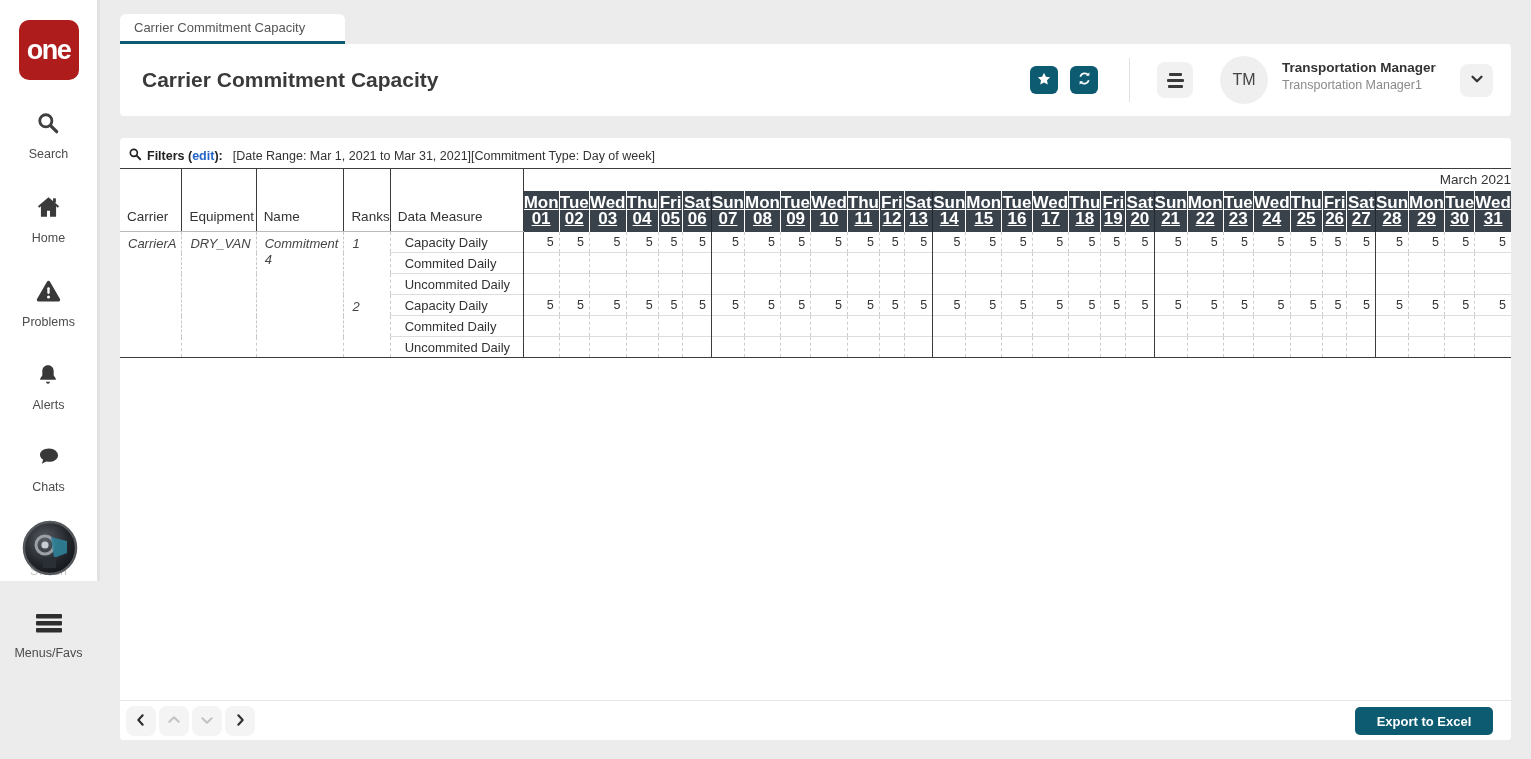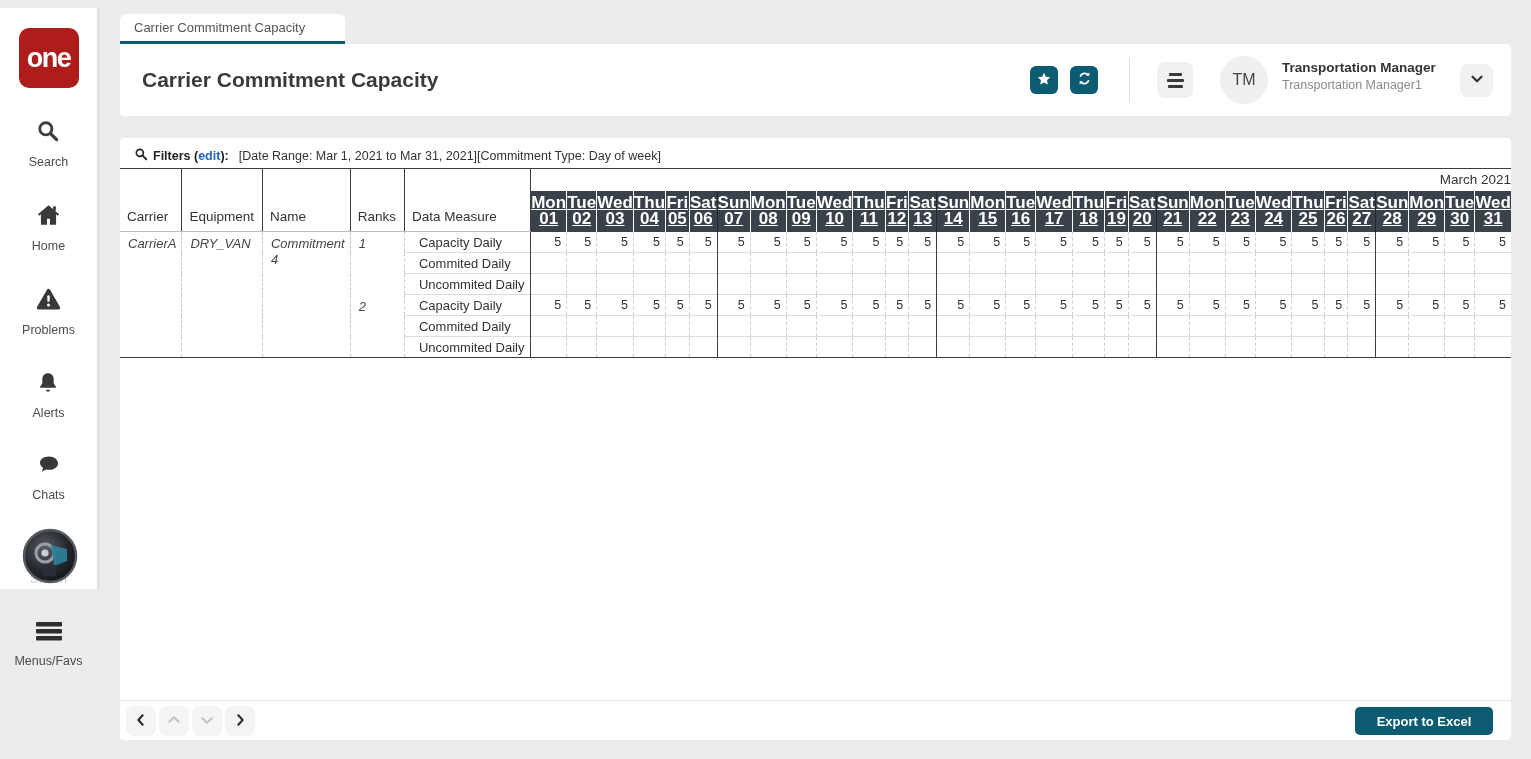--- a/index.html
+++ b/index.html
@@ -5,21 +5,21 @@
   * { box-sizing: border-box; margin: 0; padding: 0; }
   html,body { width:1531px; height:759px; overflow:hidden; }
   body {
     font-family:"Liberation Sans", sans-serif;
     background:#ececec;
     position:relative;
     color:#333;
   }
   
   .sidebar {
-    position:absolute; left:0; top:8px; width:100px; height:581px;
+    position:absolute; left:0; top:0; width:100px; height:581px;
     background:#ffffff; border-right:3px solid #e2e2e2;
   }
   .logo {
     width:60px; height:60px; margin:20px auto 0; background:#ae1c1c;
     border-radius:10px; color:#fff; display:flex; align-items:center; justify-content:center;
     font-size:27px; font-weight:700; letter-spacing:-1.5px;
   }
   .side-nav { display:flex; flex-direction:column; align-items:center; margin-top:30px; }
   .side-item { display:flex; flex-direction:column; align-items:center; margin-bottom:33px; cursor:pointer; }
   .side-item svg { display:block; }
@@ -65,33 +65,33 @@
     position:absolute; left:1340px; top:20px; width:33px; height:33px; border:none; border-radius:8px;
     background:#f1f1f1; display:flex; align-items:center; justify-content:center; cursor:pointer;
   }
 
   
   .content-panel {
     position:absolute; left:120px; top:138px; width:1391px; height:602px;
     background:#fff; border-radius:4px;
   }
   .filters-row {
-    position:absolute; left:14px; top:9px; display:flex; align-items:center; font-size:12.5px; color:#222;
+    position:absolute; left:8px; top:9px; display:flex; align-items:center; font-size:12.5px; color:#222;
   }
   .filters-row svg { margin-right:5px; }
   .f-bold { font-weight:700; }
   .f-edit { color:#2563c4; font-weight:700; cursor:pointer; }
   .f-summary { margin-left:10px; color:#333; }
 
   .grid-wrap { position:absolute; left:0; top:30px; width:1391px; overflow:hidden; }
   table.grid { border-collapse:collapse; table-layout:fixed; border-top:1px solid #3c3c3c; border-bottom:1.5px solid #3c3c3c; }
   .grid th, .grid td { overflow:hidden; }
   th.left-h {
     border-right:1px solid #3c3c3c; border-bottom:1px solid #bbb; background:#fff;
-    vertical-align:bottom; text-align:left; padding:0 8px 7px 7px;
+    vertical-align:bottom; text-align:left; padding:0 0 7px 7px;
     font-weight:400; font-size:13.5px; color:#333; white-space:nowrap;
   }
   th.month {
     font-weight:400; font-size:13.5px; color:#333; text-align:right; height:22px; padding:0;
     border-left:1px solid #3c3c3c; background:#fff;
   }
   th.day {
     background:#39424b; color:#fff; font-size:17px; font-weight:700; text-align:center;
     padding:4px 0 5px; border-left:1px dashed rgba(255,255,255,.45); line-height:16px;text-decoration:underline;
   }

